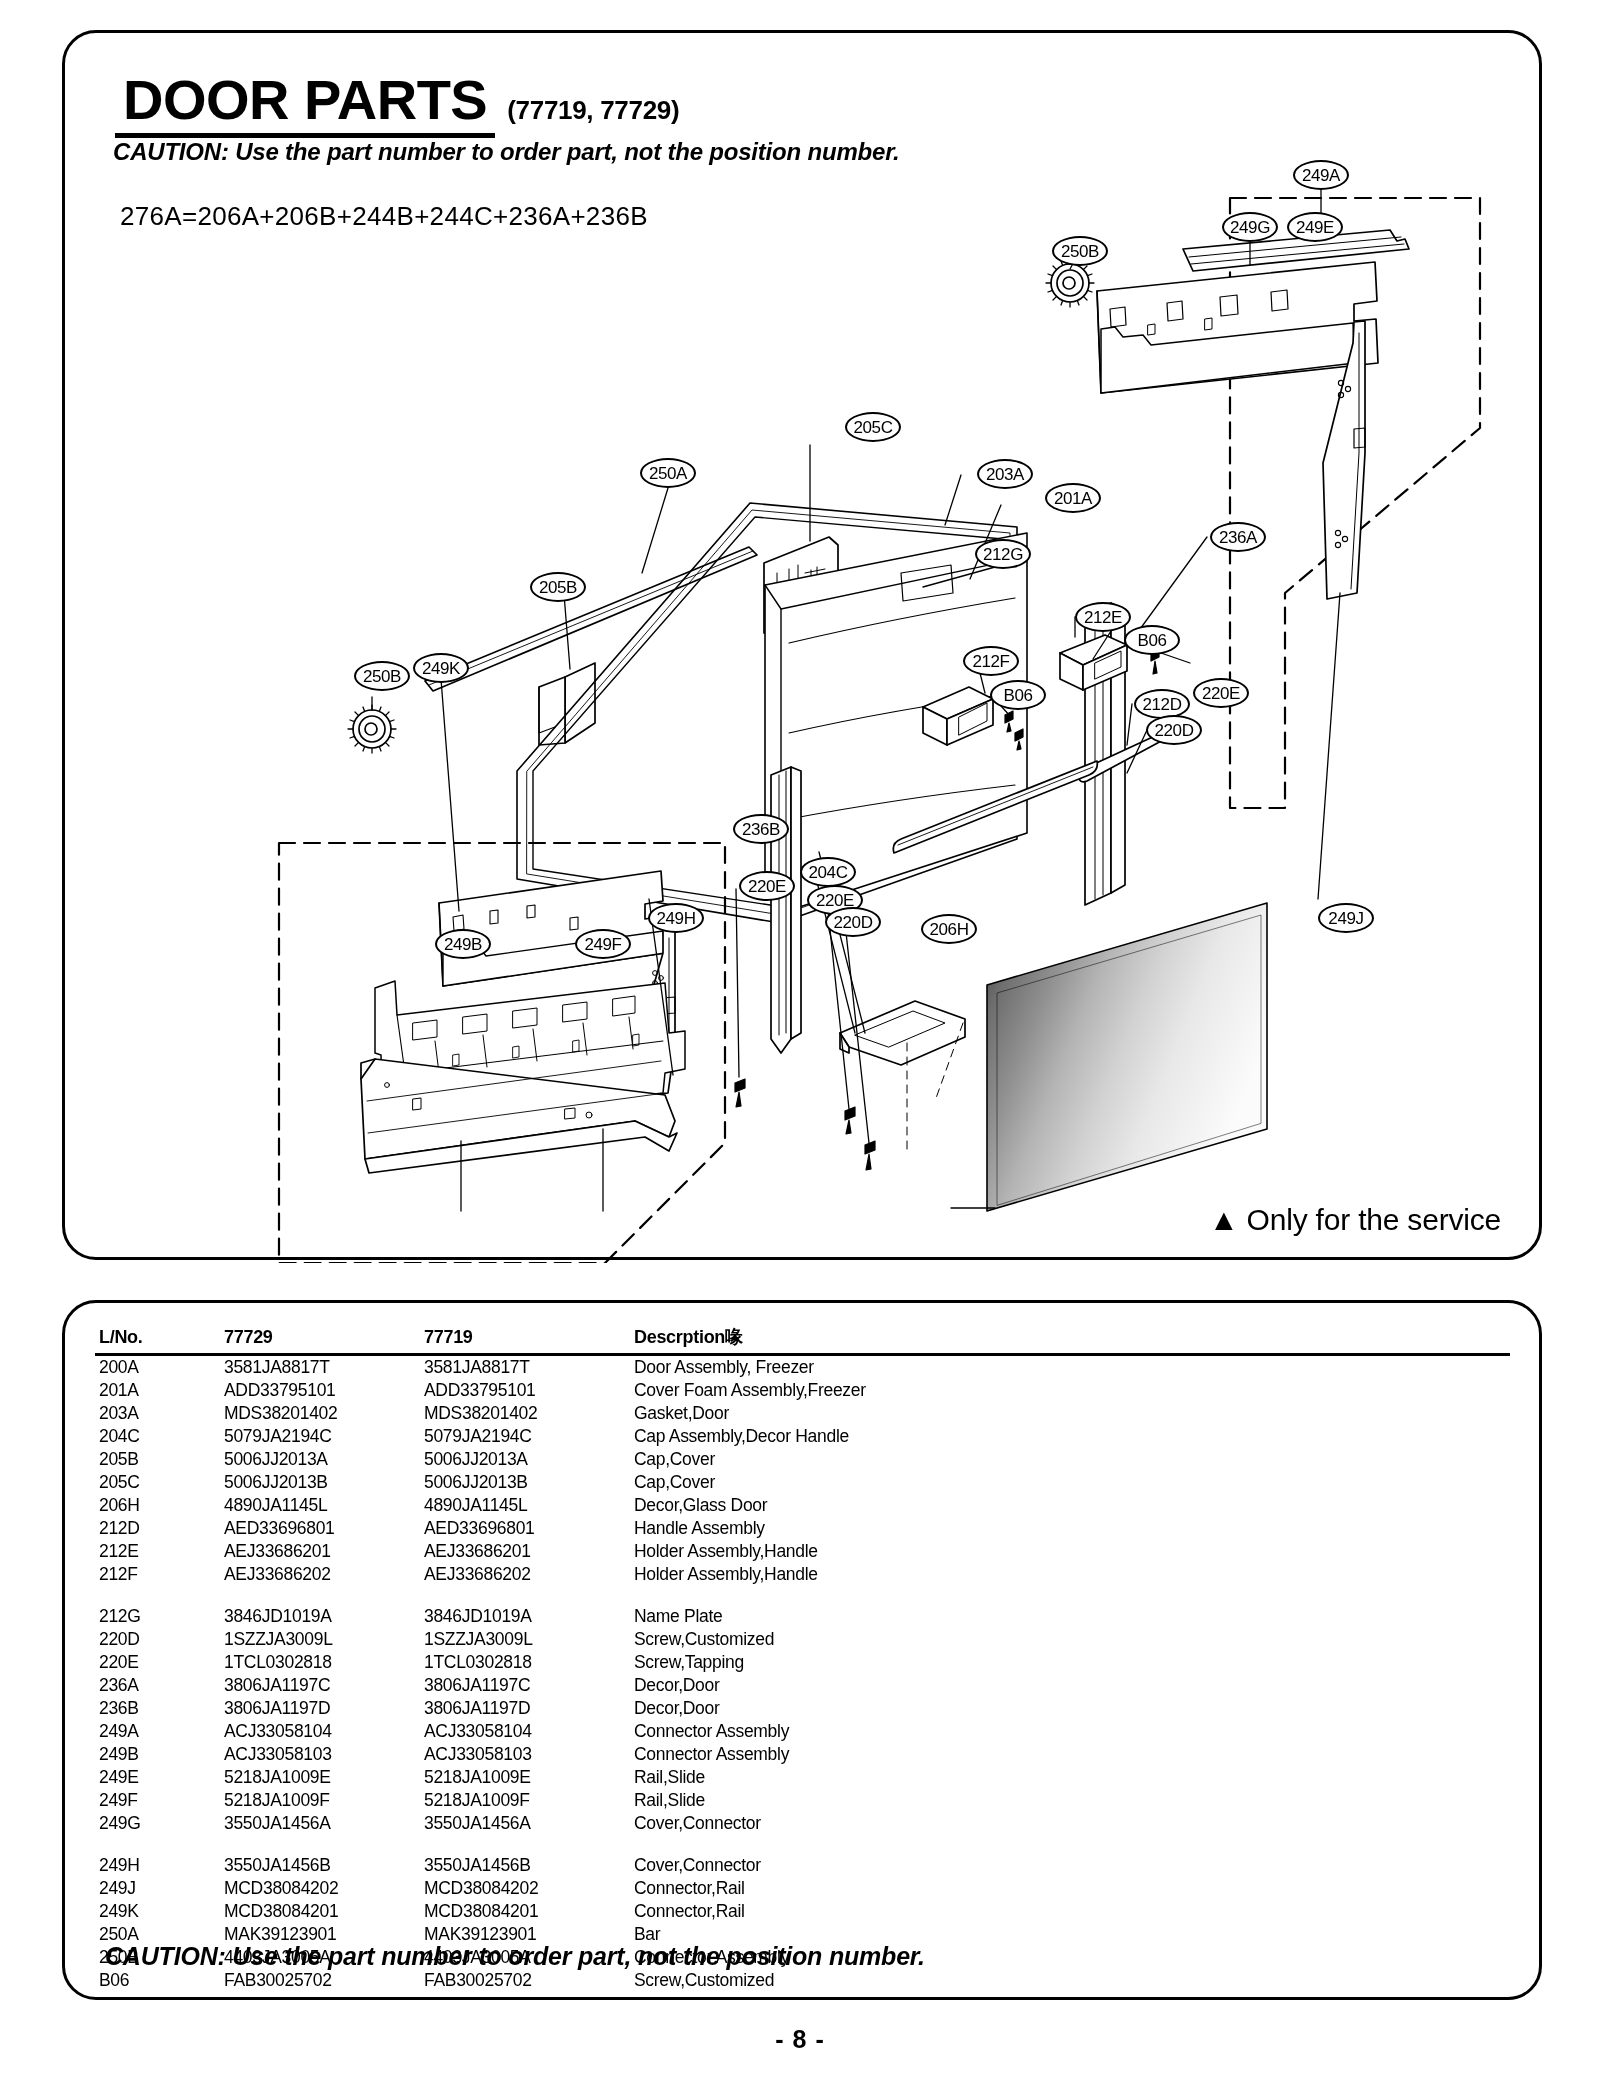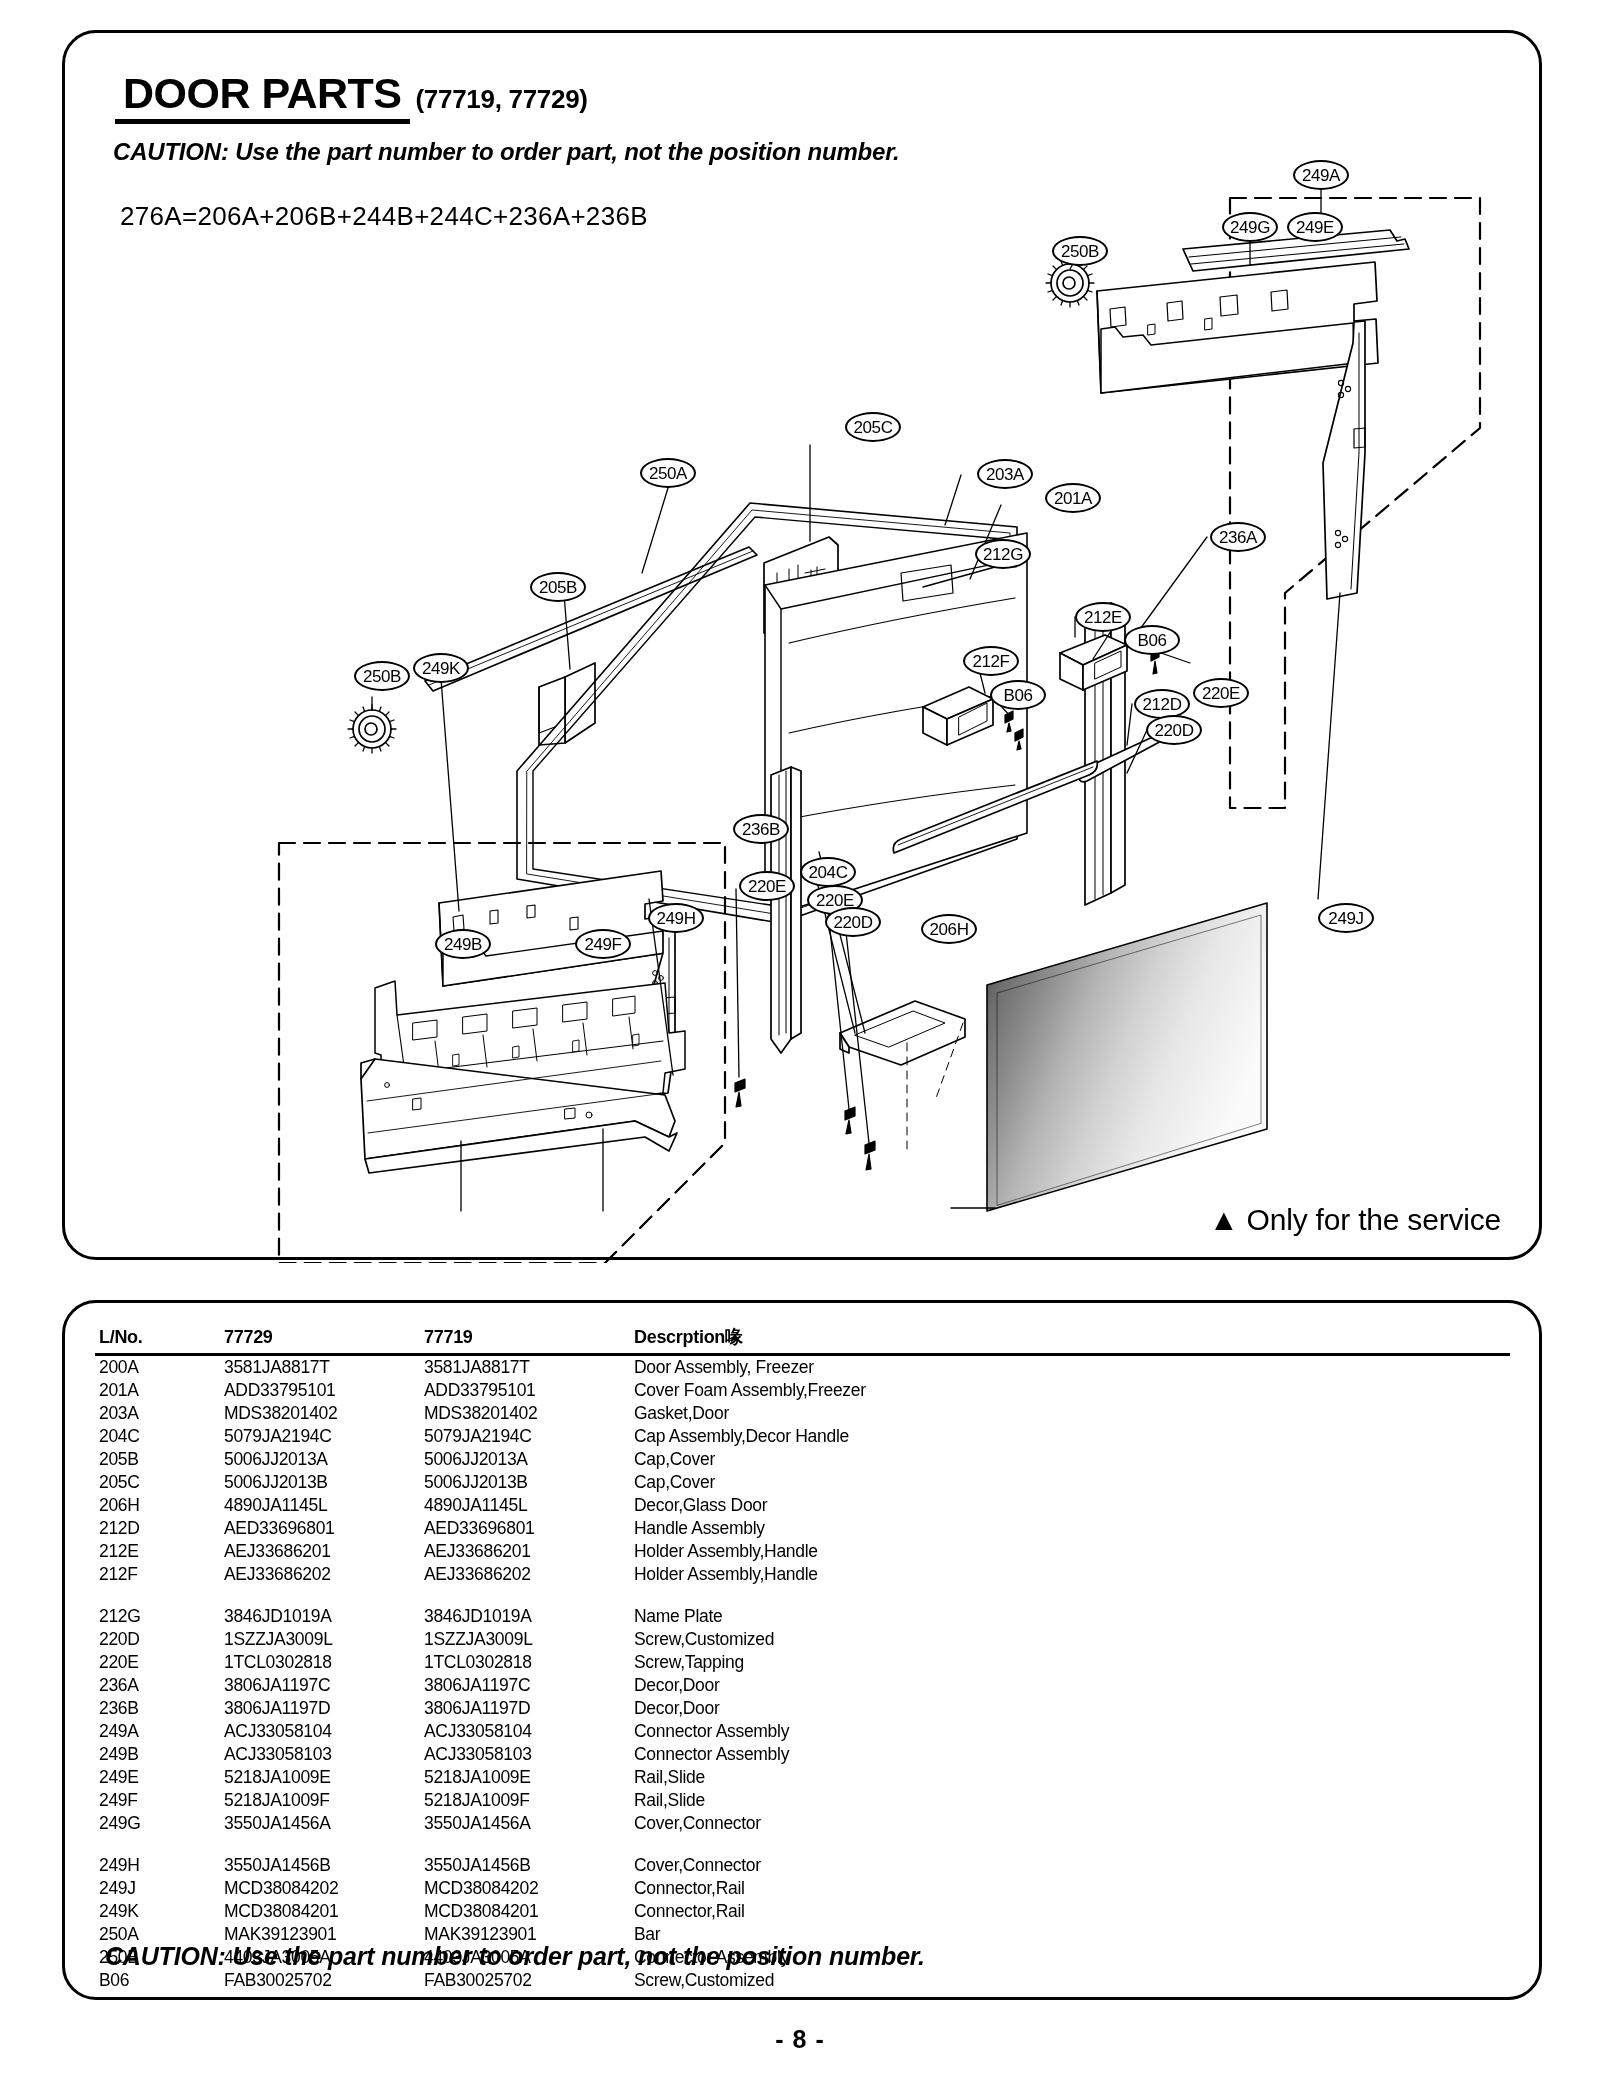--- a/index.html
+++ b/index.html
@@ -39,32 +39,32 @@
 
   
   .title-row {
     position: absolute;
     left: 50px;
     top: 38px;
     display: flex;
     align-items: baseline;
   }
   .title-main {
-    font-size: 43px;
+    font-size: 56px;
     font-weight: bold;
     font-family: "Liberation Sans", sans-serif;
     letter-spacing: -0.5px;
     border-bottom: 5px solid #000;
     padding: 0 8px 3px 8px;
     line-height: 1.05;
   }
   .title-models {
     font-size: 26px;
     font-weight: bold;
-    margin-left: 6px;
+    margin-left: 12px;
     letter-spacing: -0.3px;
   }
   .caution-top {
     position: absolute;
     left: 48px;
     top: 105px;
     font-size: 24px;
     font-weight: bold;
     font-style: italic;
     letter-spacing: -0.2px;

